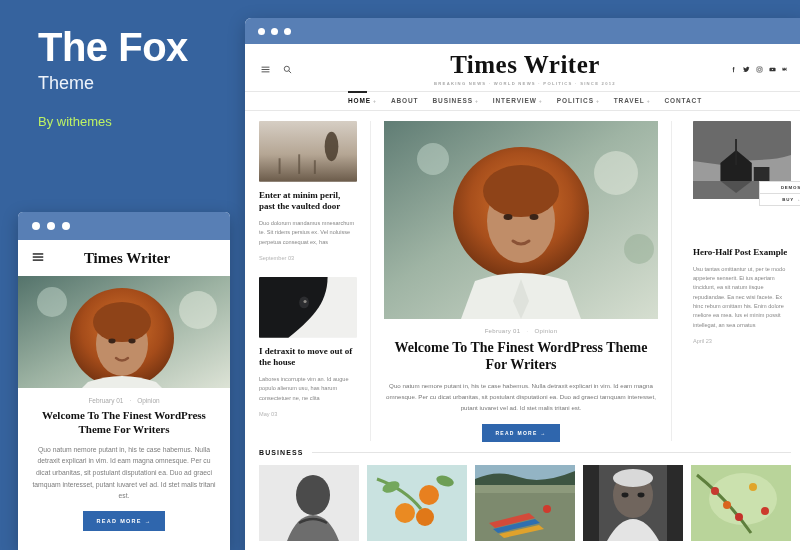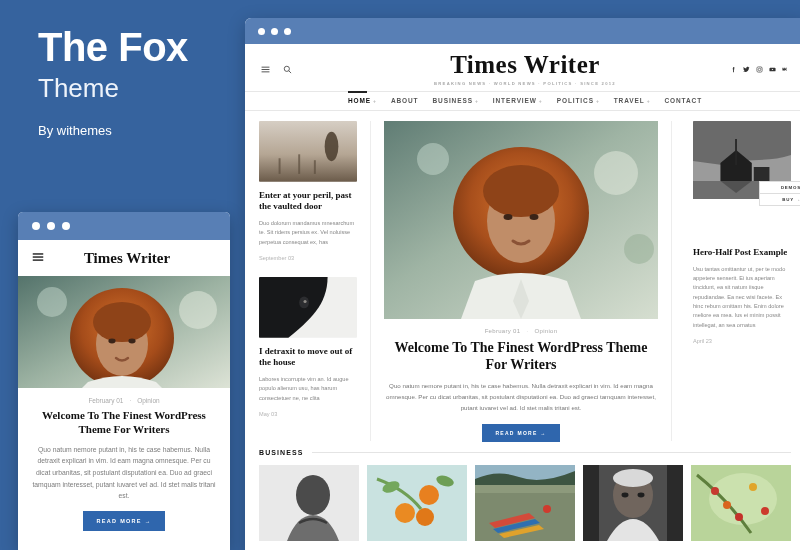--- a/index.html
+++ b/index.html
@@ -12,25 +12,25 @@
 
   
   .promo {
     position: absolute; left: 38px; top: 26px; width: 200px;
   }
   .promo-title {
     font-size: 40px; font-weight: bold; color: #ffffff;
     line-height: 1.05; letter-spacing: -0.5px;
   }
   .promo-sub {
-    font-size: 26px; font-weight: 300; color: #eef3fa;
+    font-size: 18px; font-weight: 300; color: #eef3fa;
     margin-top: 6px; line-height: 1.1;
   }
   .promo-by {
-    font-size: 13px; color: #ffffff; margin-top: 20px;
+    font-size: 13px; color: #bef264; margin-top: 20px;
   }
 
   
   .browser {
     position: absolute; left: 245px; top: 18px;
     width: 560px; height: 540px;
     background: #ffffff;
     border-radius: 6px 0 0 0;
     overflow: hidden;
     box-shadow: 0 4px 18px rgba(0,0,0,0.22);
@@ -294,21 +294,21 @@
                   <stop offset="0.55" stop-color="#b5a694"></stop>
                   <stop offset="1" stop-color="#6b5b4a"></stop>
             </linearGradient>
               </defs>
             <rect width="100" height="62" fill="url(#g1)"></rect>
             <ellipse cx="74" cy="26" rx="7" ry="15" fill="#4a3c2d" opacity="0.85"></ellipse>
             <rect x="20" y="38" width="2" height="16" fill="#5c4e3e" opacity="0.7"></rect>
             <rect x="40" y="34" width="2" height="20" fill="#5c4e3e" opacity="0.7"></rect>
             <rect x="56" y="40" width="2" height="14" fill="#5c4e3e" opacity="0.7"></rect>
           </svg>
-          <h3 class="card-h">Enter at your peril, past the vaulted door</h3>
+          <h3 class="card-h">Enter at minim peril, past the vaulted door</h3>
           <p class="card-p">Duo dolorum mandamus mnesarchum te. Sit ridens persius ex. Vel noluisse perpetua consequat ex, has</p>
           <div class="card-date">September 03</div>
         </article>
 
         <article style="margin-top:16px">
           <svg class="card-img" viewBox="0 0 100 62">
             <rect width="100" height="62" fill="#f0f0ee"></rect>
             <path d="M0 0h70c0 28-18 44-40 62H0z" fill="#17181a"></path>
             <ellipse cx="46" cy="26" rx="5" ry="6" fill="#2c2d30"></ellipse>
             <circle cx="47" cy="25" r="1.6" fill="#8d8a85"></circle>

